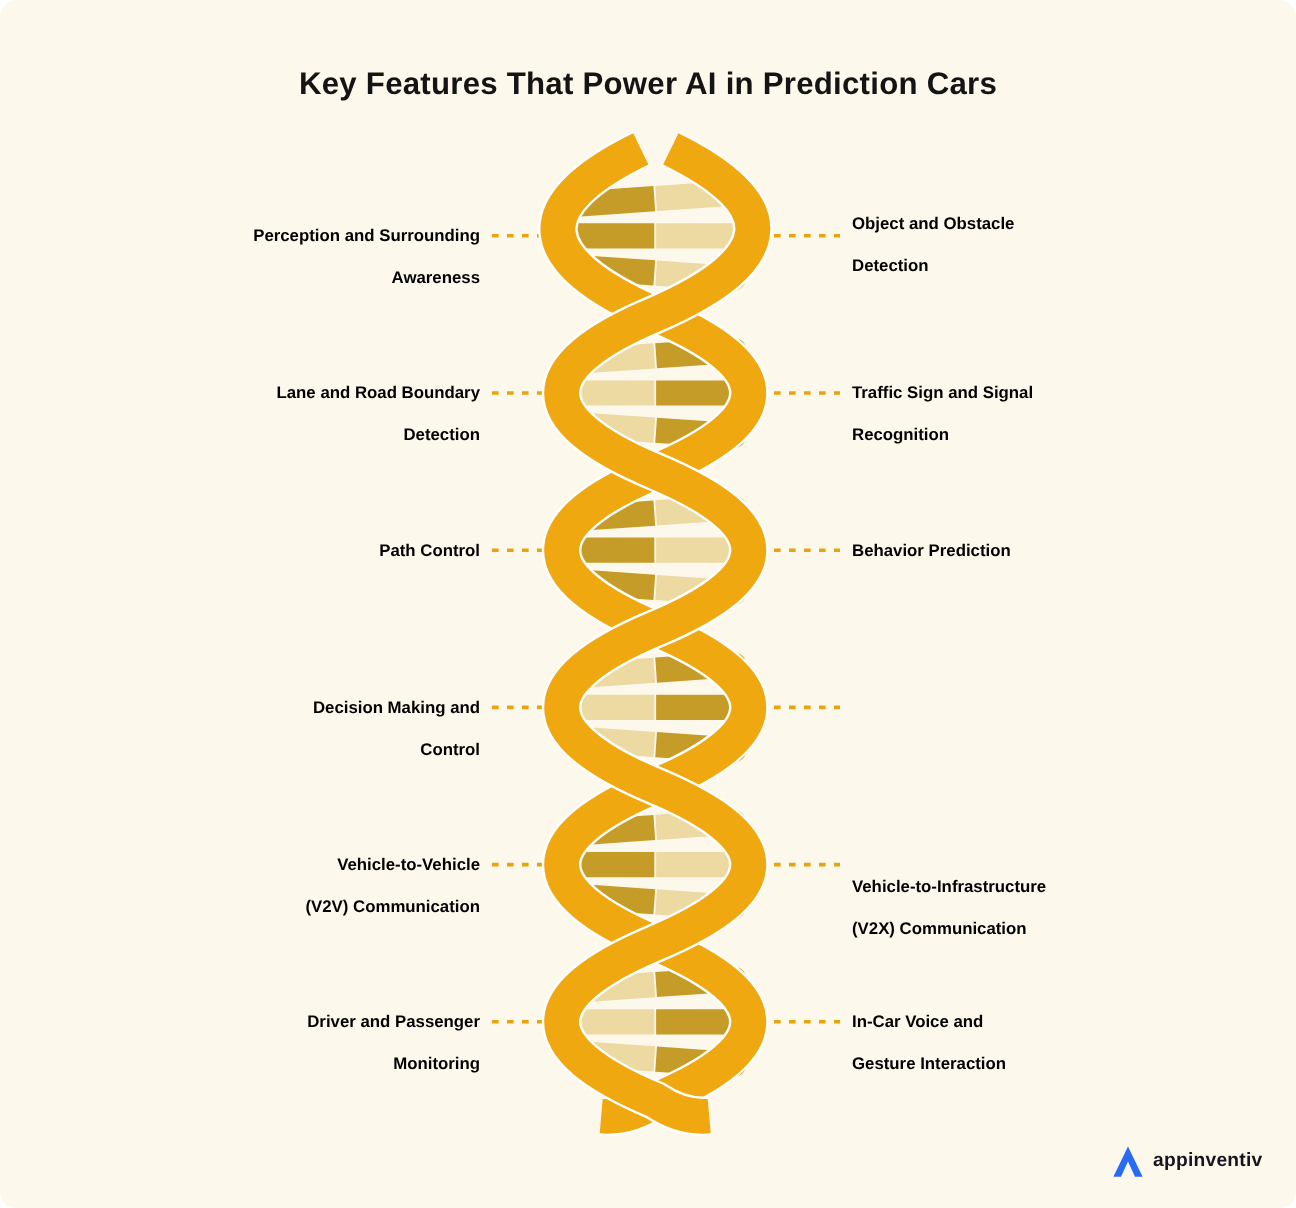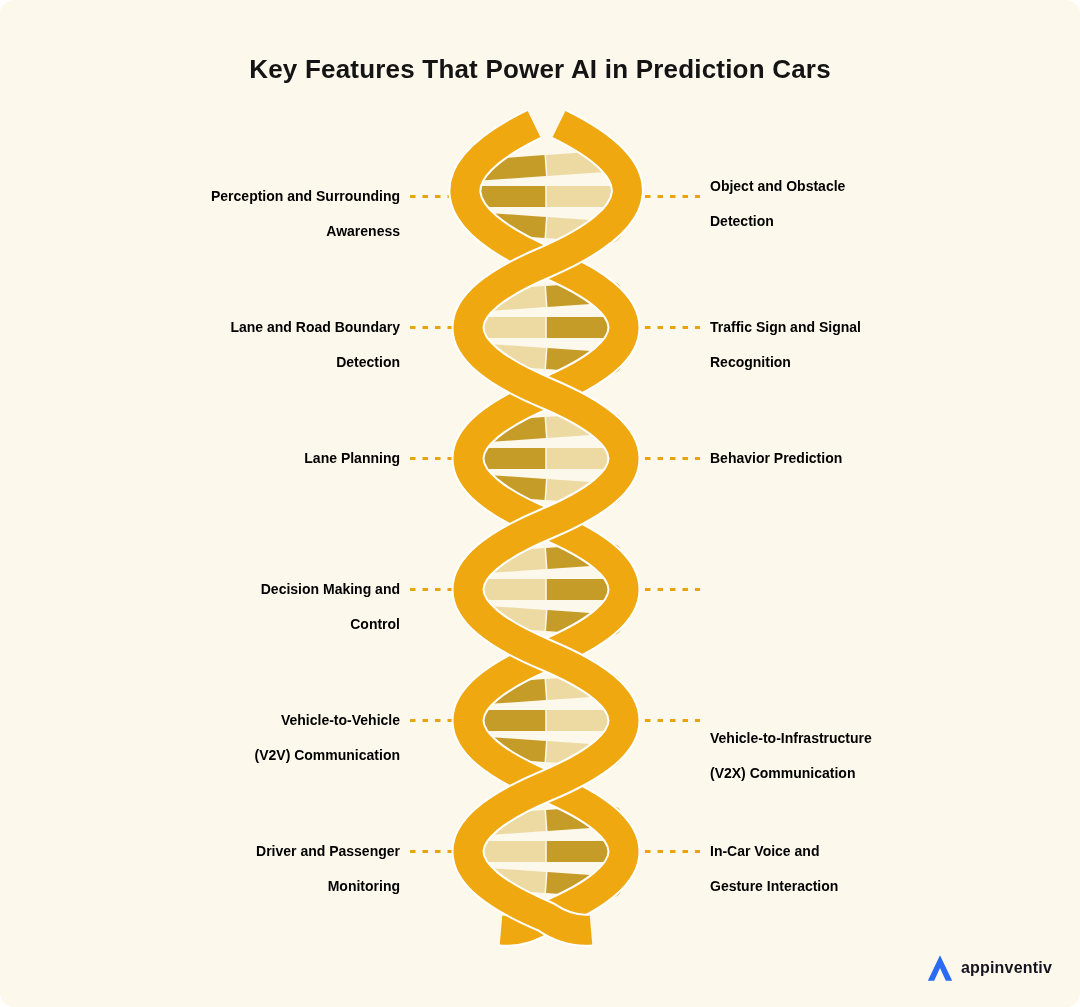--- a/index.html
+++ b/index.html
@@ -134,21 +134,21 @@
 
   <div class="feature-label fl fl-1">
     <div>Perception and Surrounding</div>
     <div>Awareness</div>
   </div>
   <div class="feature-label fl fl-2">
     <div>Lane and Road Boundary</div>
     <div>Detection</div>
   </div>
   <div class="feature-label fl fl-3">
-    <div>Lane Planning</div>
+    <div>Path Control</div>
   </div>
   <div class="feature-label fl fl-4">
     <div>Decision Making and</div>
     <div>Control</div>
   </div>
   <div class="feature-label fl fl-5">
     <div>Vehicle-to-Vehicle</div>
     <div>(V2V) Communication</div>
   </div>
   <div class="feature-label fl fl-6">

